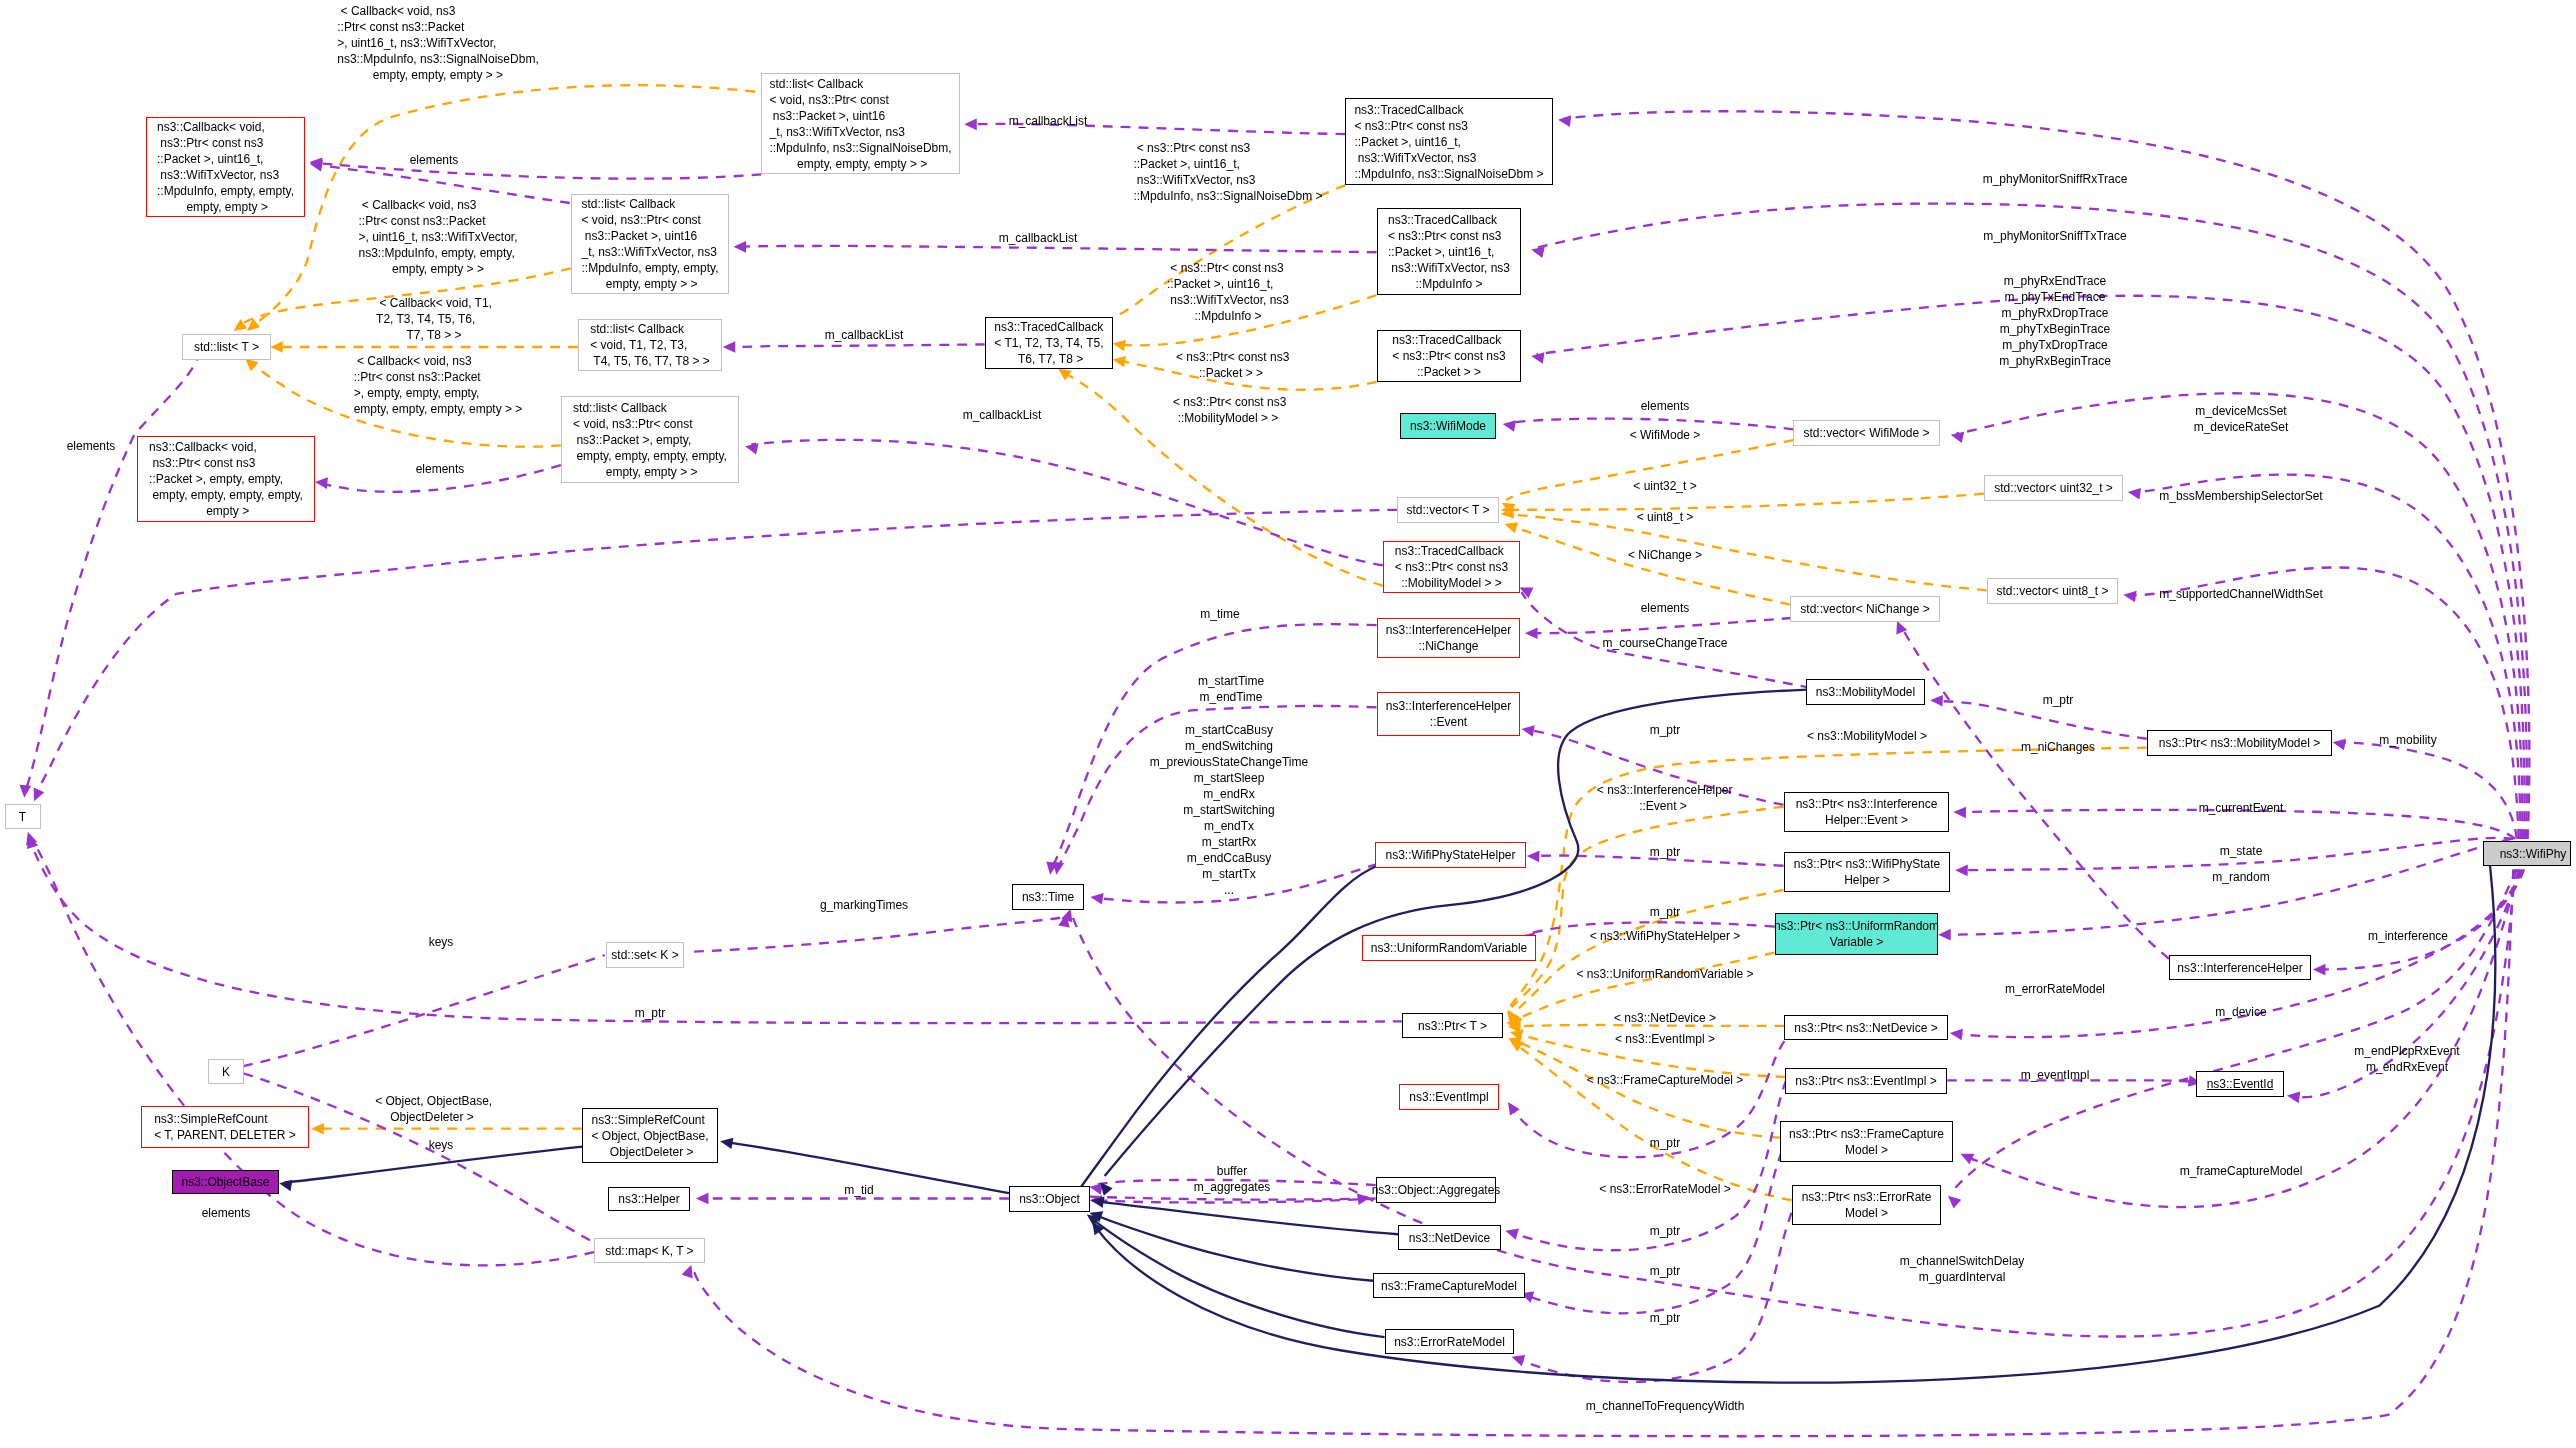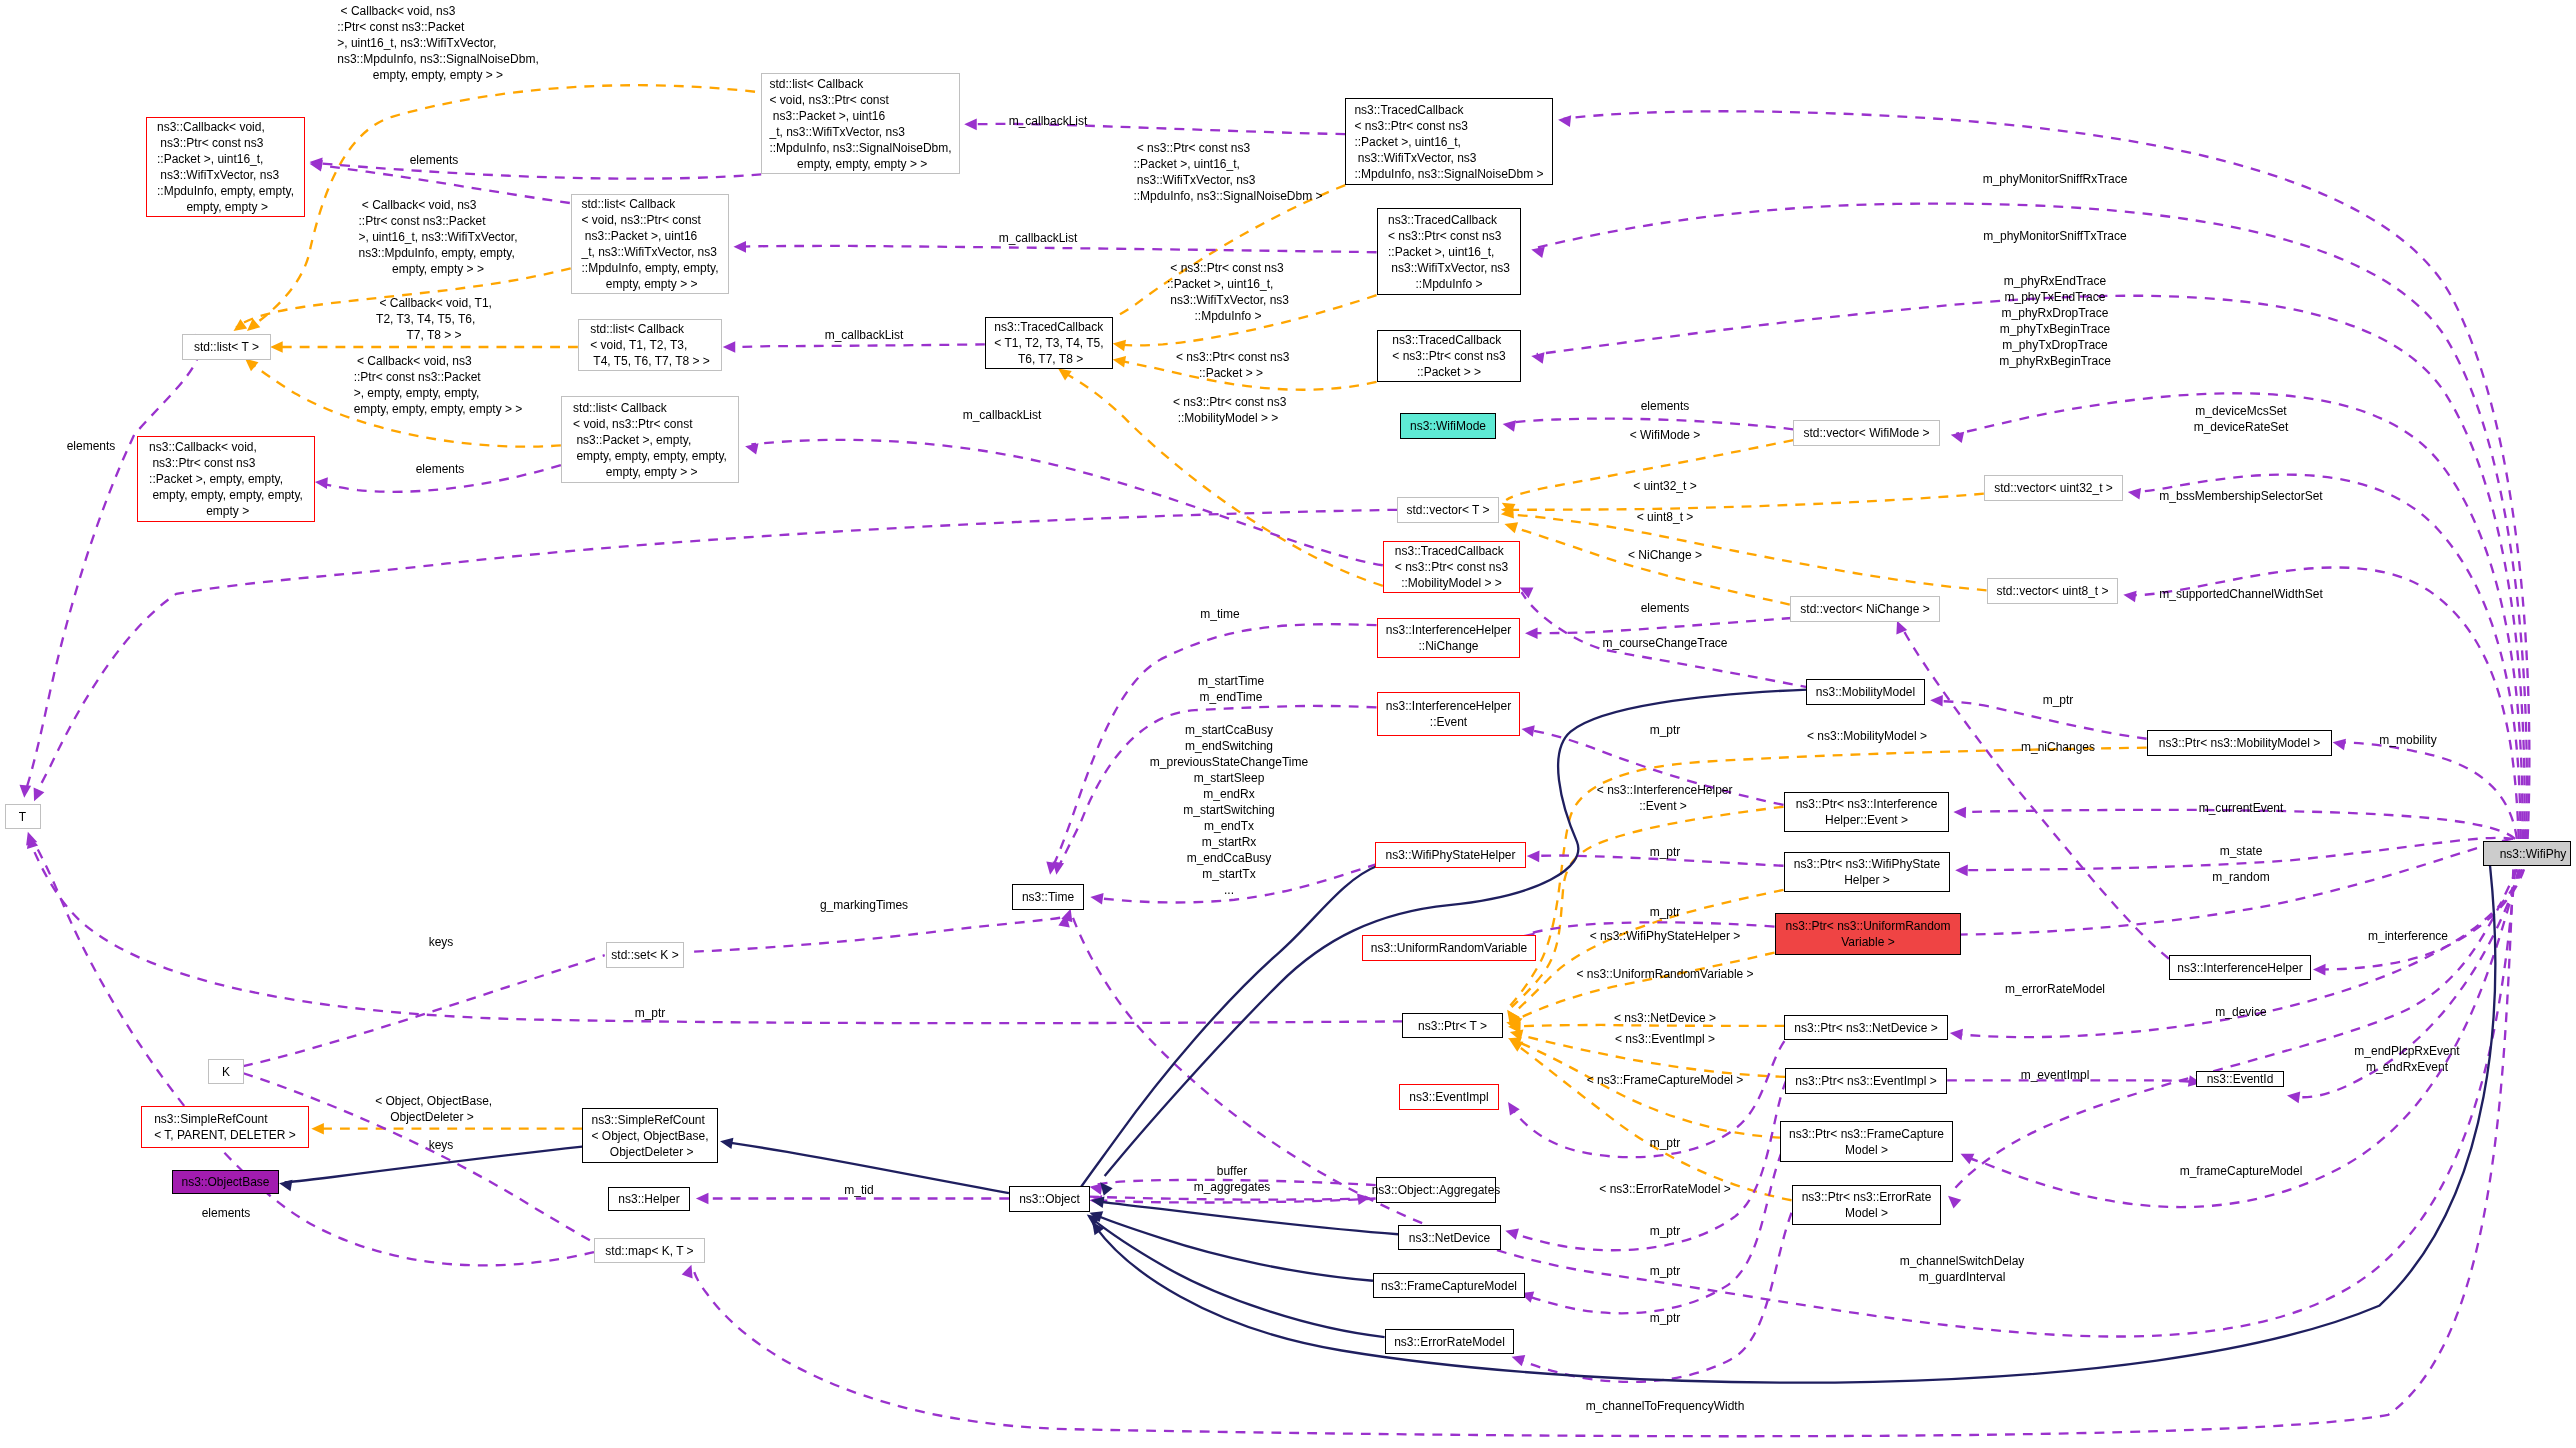--- a/index.html
+++ b/index.html
@@ -312,40 +312,40 @@
     </div>
 <div class="node nb-grey" style="left:4.5px;top:804px;width:36px;height:25px;background:#ffffff;">
       <span class="nl"><span class="head"></span><span class="last">T</span></span>
     </div>
 <div class="node nb-grey" style="left:208px;top:1059px;width:36px;height:25px;background:#ffffff;">
       <span class="nl"><span class="head"></span><span class="last">K</span></span>
     </div>
 <div class="node nb-red" style="left:1362px;top:935px;width:174px;height:26px;background:#ffffff;">
       <span class="nl"><span class="head"></span><span class="last">ns3::UniformRandomVariable</span></span>
     </div>
-<div class="node nb-black" style="left:1775px;top:913px;width:186px;height:42px;background:#ef4444;">
+<div class="node nb-black" style="left:1775px;top:913px;width:163px;height:42px;background:#5eead4;">
       <span class="nl"><span class="head">ns3::Ptr&lt; ns3::UniformRandom
 </span><span class="last">Variable &gt;</span></span>
     </div>
 <div class="node nb-black" style="left:2169px;top:955px;width:142px;height:25px;background:#ffffff;">
       <span class="nl"><span class="head"></span><span class="last">ns3::InterferenceHelper</span></span>
     </div>
 <div class="node nb-black" style="left:1402px;top:1013px;width:101px;height:25px;background:#ffffff;">
       <span class="nl"><span class="head"></span><span class="last">ns3::Ptr&lt; T &gt;</span></span>
     </div>
 <div class="node nb-black" style="left:1784px;top:1015px;width:164px;height:25px;background:#ffffff;">
       <span class="nl"><span class="head"></span><span class="last">ns3::Ptr&lt; ns3::NetDevice &gt;</span></span>
     </div>
 <div class="node nb-red" style="left:1399px;top:1084px;width:100px;height:26px;background:#ffffff;">
       <span class="nl"><span class="head"></span><span class="last">ns3::EventImpl</span></span>
     </div>
 <div class="node nb-black" style="left:1785px;top:1068px;width:162px;height:26px;background:#ffffff;">
       <span class="nl"><span class="head"></span><span class="last">ns3::Ptr&lt; ns3::EventImpl &gt;</span></span>
     </div>
-<div class="node nb-black" style="left:2196px;top:1071px;width:88px;height:16px;background:#ffffff;">
+<div class="node nb-black" style="left:2196px;top:1071px;width:88px;height:26px;background:#ffffff;text-decoration:underline;">
       <span class="nl"><span class="head"></span><span class="last">ns3::EventId</span></span>
     </div>
 <div class="node nb-black" style="left:1780px;top:1121px;width:173px;height:41px;background:#ffffff;">
       <span class="nl"><span class="head">ns3::Ptr&lt; ns3::FrameCapture
 </span><span class="last">Model &gt;</span></span>
     </div>
 <div class="node nb-black" style="left:1792px;top:1185px;width:149px;height:40px;background:#ffffff;">
       <span class="nl"><span class="head">ns3::Ptr&lt; ns3::ErrorRate
 </span><span class="last">Model &gt;</span></span>
     </div>

